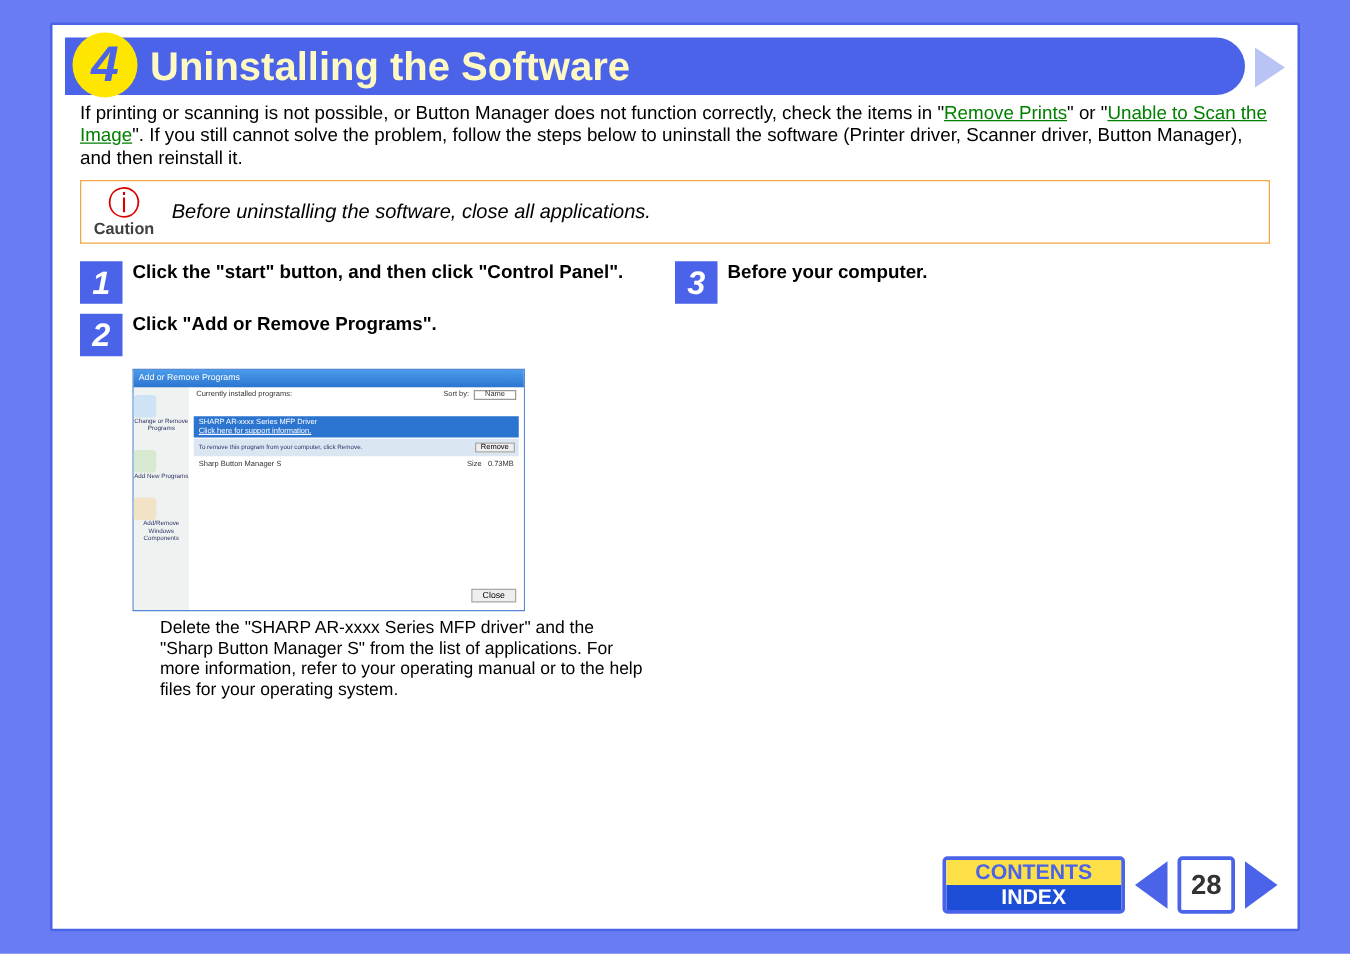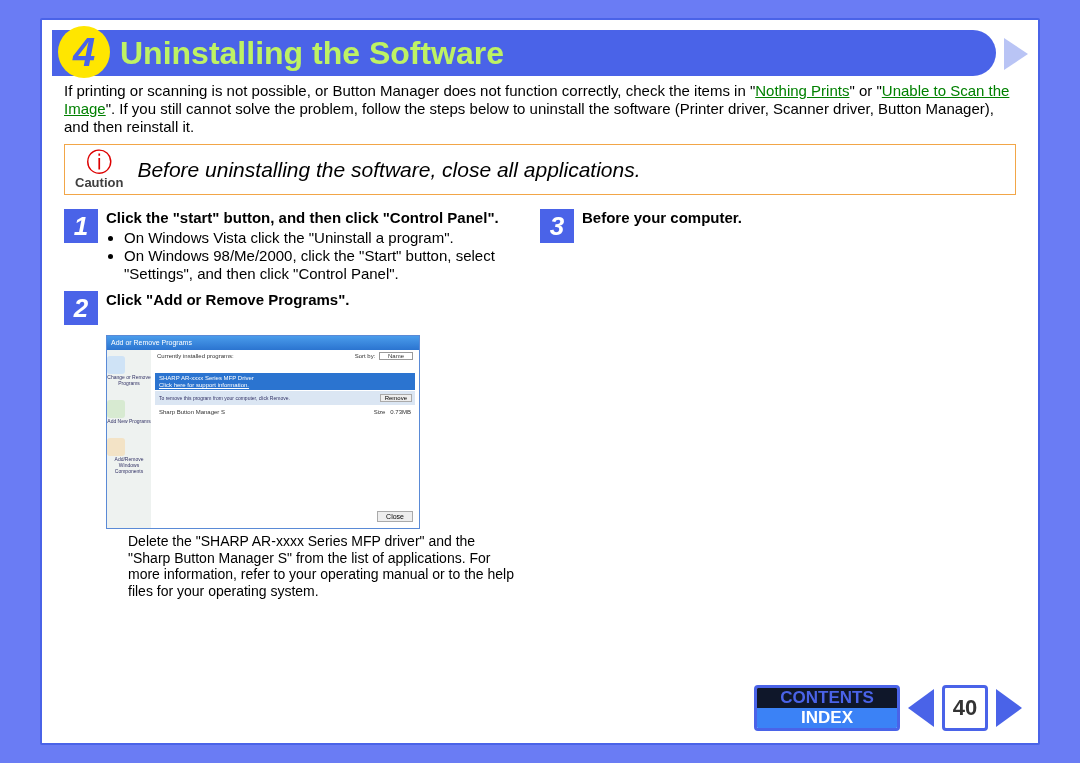--- a/index.html
+++ b/index.html
@@ -41,21 +41,21 @@
     color: #4a63e8;
     font-size: 40px;
     font-weight: bold;
     font-style: italic;
     display: flex;
     align-items: center;
     justify-content: center;
   }
   .title-text {
     margin-left: 68px;
-    color: #bef264;
+    color: #fef9c3;
     font-size: 32px;
     font-weight: bold;
   }
   .nav-arrow-top {
     position: absolute;
     right: 10px;
     top: 18px;
     width: 0; height: 0;
     border-top: 16px solid transparent;
     border-bottom: 16px solid transparent;
@@ -89,21 +89,21 @@
     font-size: 26px;
     line-height: 1;
   }
   .caution-label {
     color: #404040;
     font-weight: bold;
     font-size: 13px;
   }
   .caution-text {
     font-style: italic;
-    font-size: 21px;
+    font-size: 16px;
   }
   .columns {
     display: flex;
     gap: 0;
     margin: 0 22px;
   }
   .col {
     flex: 1;
     min-width: 0;
   }
@@ -202,26 +202,26 @@
   }
   .contents-index {
     border: 3px solid #4a63e8;
     border-radius: 4px;
     overflow: hidden;
     display: flex;
     flex-direction: column;
     width: 146px;
   }
   .ci-top {
-    flex:1; background:#0f172a; color:#4a63e8; font-weight:bold;
+    flex:1; background:#fde047; color:#4a63e8; font-weight:bold;
     font-size: 17px; display:flex; align-items:center; justify-content:center;
     cursor:pointer;
   }
   .ci-bot {
-    flex:1; background:#3b82f6; color:#fff; font-weight:bold;
+    flex:1; background:#1d4ed8; color:#fff; font-weight:bold;
     font-size: 17px; display:flex; align-items:center; justify-content:center;
     cursor:pointer;
   }
   .nav-arrow-bottom {
     display:flex; align-items:center; justify-content:center;
     width:30px; cursor:pointer;
   }
   .arrow-left {
     width:0;height:0;
     border-top:19px solid transparent;
@@ -248,42 +248,38 @@
 
 <div class="page">
 
   <div class="title-bar">
     <div class="title-number">4</div>
     <div class="title-text">Uninstalling the Software</div>
   </div>
   <div class="nav-arrow-top"></div>
 
   <div class="intro">
-    <span>If printing or scanning is not possible, or Button Manager does not function correctly, check the items in "</span><a href="#">Nothing Prints</a><span>" or "</span><a href="#">Unable to Scan the Image</a><span>". If you still cannot solve the problem, follow the steps below to uninstall the software (Printer driver, Scanner driver, Button Manager), and then reinstall it.</span>
+    <span>If printing or scanning is not possible, or Button Manager does not function correctly, check the items in "</span><a href="#">Remove Prints</a><span>" or "</span><a href="#">Unable to Scan the Image</a><span>". If you still cannot solve the problem, follow the steps below to uninstall the software (Printer driver, Scanner driver, Button Manager), and then reinstall it.</span>
   </div>
 
   <div class="caution-box">
     <div class="caution-left">
       <div class="caution-icon">ⓘ</div>
       <div class="caution-label">Caution</div>
     </div>
     <div class="caution-text">Before uninstalling the software, close all applications.</div>
   </div>
 
   <div class="columns">
     <div class="col">
 
       <div class="step">
         <div class="step-num">1</div>
         <div class="step-body">
           <span class="step-title">Click the "start" button, and then click "Control Panel".</span>
-          <ul class="step-bullets">
-            <li>On Windows Vista click the "Uninstall a program".</li>
-            <li>On Windows 98/Me/2000, click the "Start" button, select "Settings", and then click "Control Panel".</li>
-          </ul>
         </div>
       </div>
 
       <div class="step">
         <div class="step-num">2</div>
         <div class="step-body">
           <span class="step-title">Click "Add or Remove Programs".</span><br>
           <br>
         </div>
       </div>
@@ -348,19 +344,19 @@
   </div>
 
   <div class="bottom-nav">
     <div class="contents-index">
       <div class="ci-top">CONTENTS</div>
       <div class="ci-bot">INDEX</div>
     </div>
     <div class="nav-arrow-bottom">
       <div class="arrow-left"></div>
     </div>
-    <div class="page-num-box">40</div>
+    <div class="page-num-box">28</div>
     <div class="nav-arrow-bottom">
       <div class="arrow-right"></div>
     </div>
   </div>
 
 </div>
 
 </body></html>

